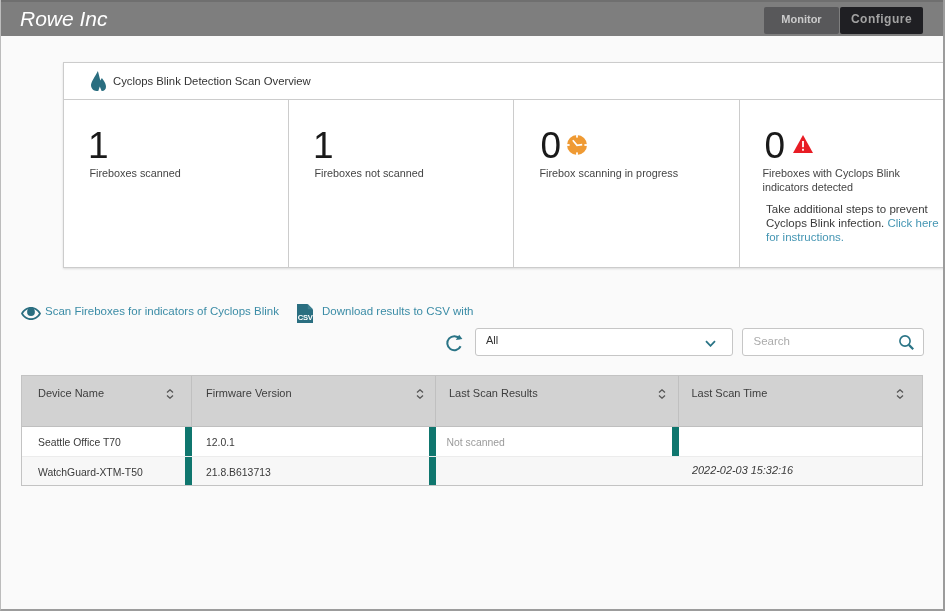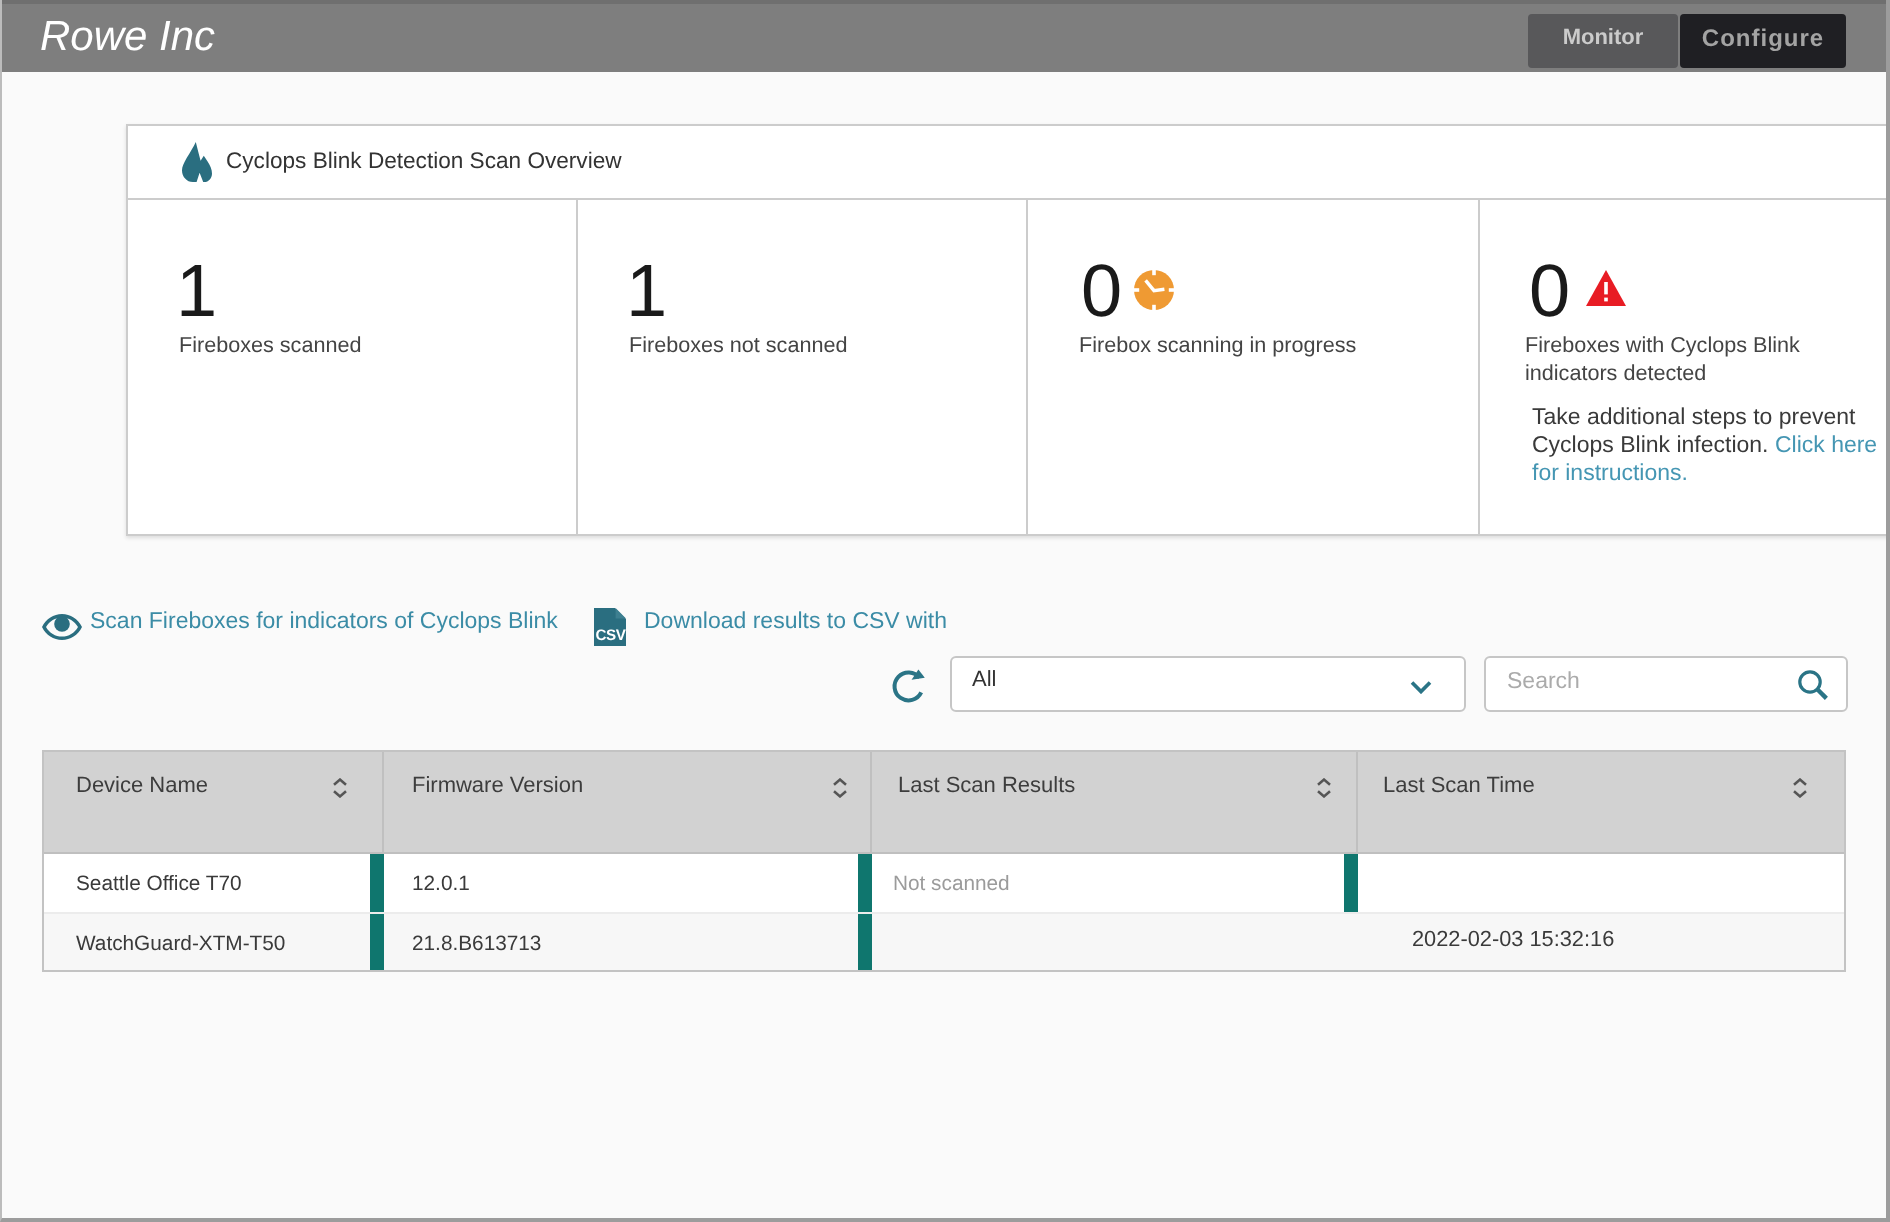--- a/index.html
+++ b/index.html
@@ -114,21 +114,21 @@
 .c4 .hl { left:12.5px; }
 #thead .sort { position:absolute; top:13px; }
 .c1 .sort { right:17px; }
 .c2 .sort { right:11px; }
 .c3 .sort { right:12px; }
 .c4 .sort { right:20px; }
 .cell { position:absolute; top:9.5px; font-size:10.4px; line-height:11px; color:#3a3a3a; white-space:nowrap; }
 .c1 .cell { left:16px; }
 .c2 .cell { left:14px; }
 .c3 .cell { left:10.5px; }
-.c4 .cell { left:27px; }
+.c4 .cell { left:13px;font-style:italic; }
 .tr2 .cell { top:10px; }
 .tr2 .green, .tr2 .c4 .cell { top:7.5px; font-size:10.9px; }
 .gray { color:#9b9b9b; }
 .green { color:#3ca845; }
 </style>
 </head>
 <body>
 <div id="topbar">
   <span class="title">Rowe Inc</span>
   <div class="tbtn" id="btn-monitor">Monitor</div>

